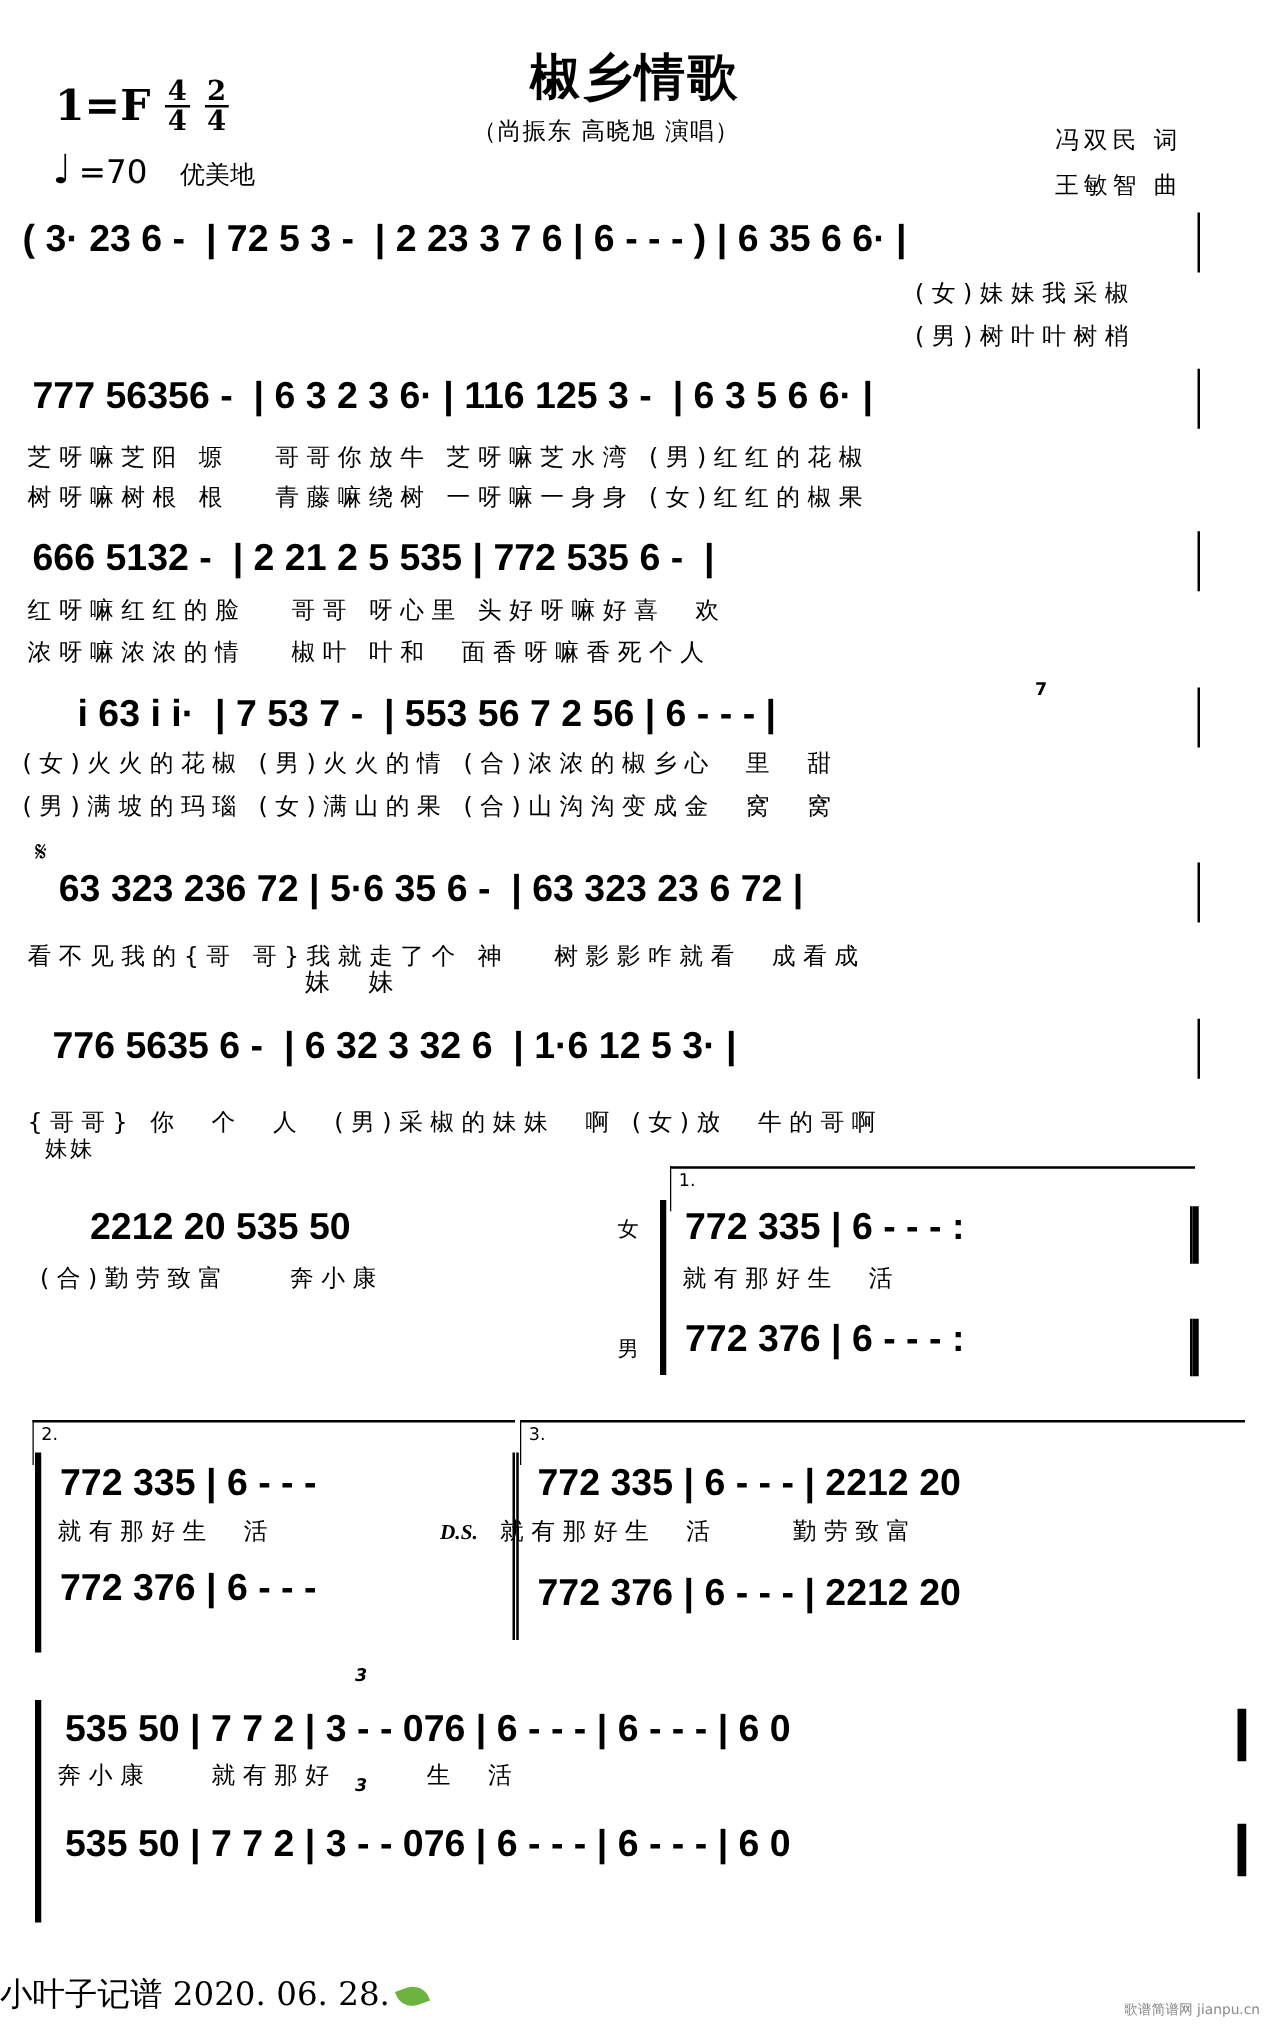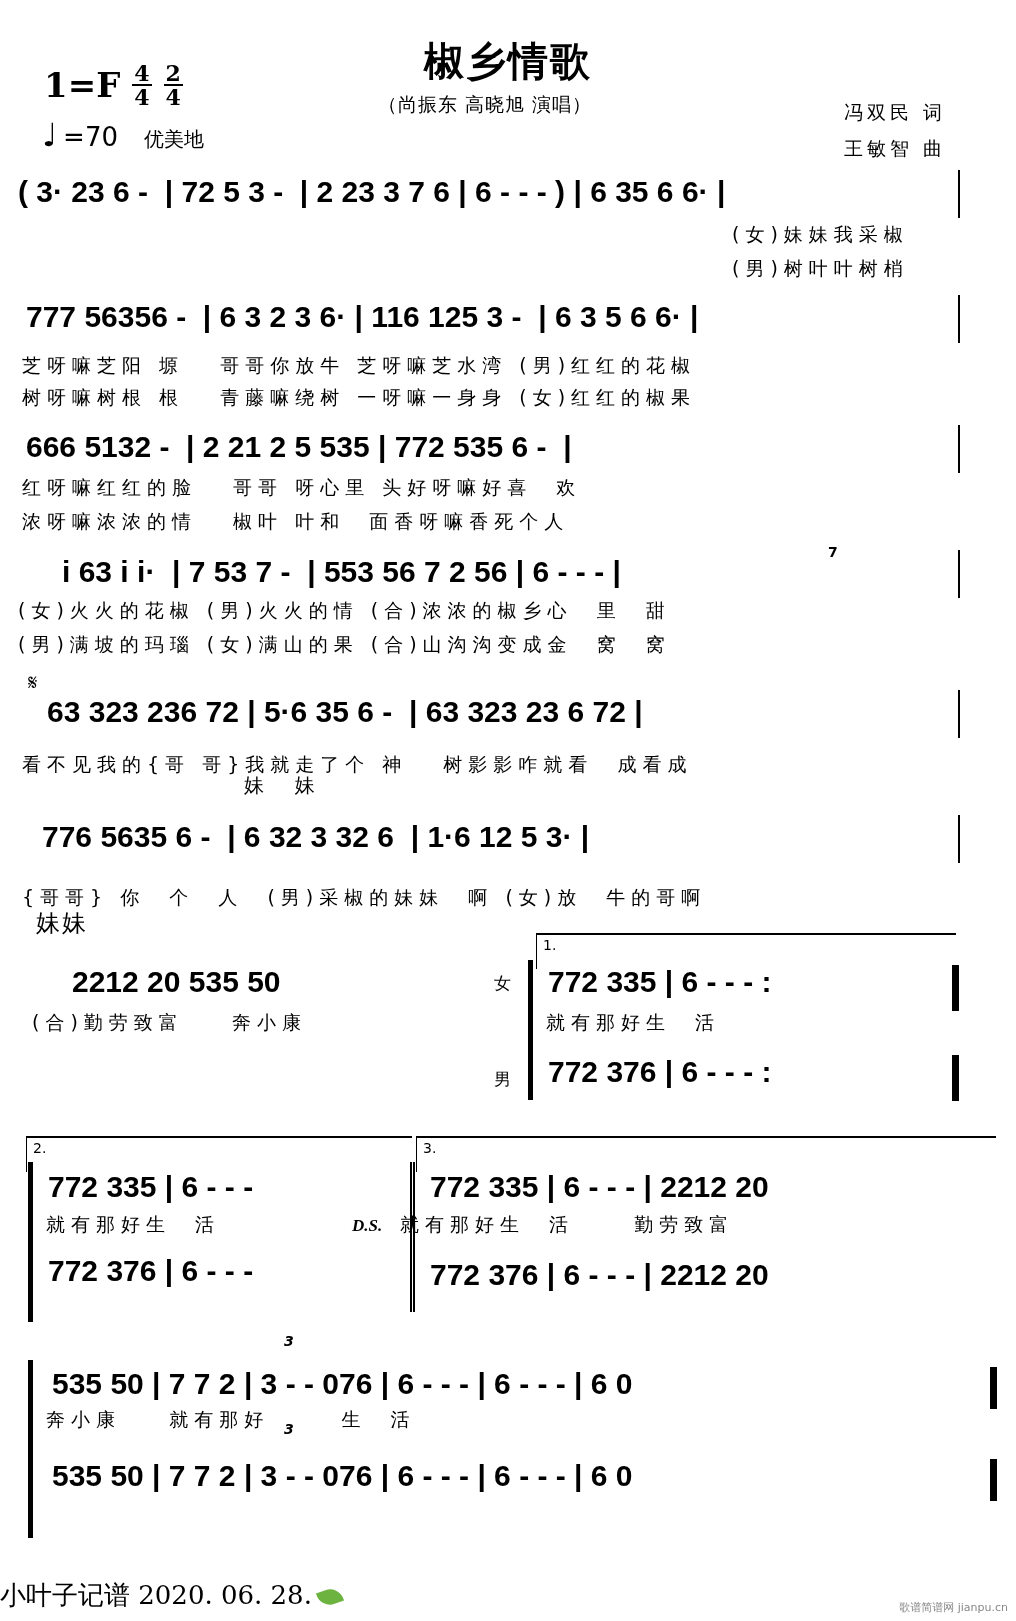--- a/index.html
+++ b/index.html
@@ -91,21 +91,21 @@
   <div class="notes" style="left:26px;top:5px;margin-left:21px;">63 323 236 72 | 5·6 35 6 -  | 63 323 23 6 72 |</div>
   <div class="bar" style="left:958px;top:0;height:48px;"></div>
   <div class="lyr" style="left:22px;top:62px;">看不见我的{哥 哥}我就走了个 神   树影影咋就看  成看成</div>
   <div class="lyr" style="left:208px;top:82px;font-size:20px;margin-left:36px;">妹  妹</div>
 </div>
 
 <div class="line" style="top:815px;">
   <div class="notes" style="left:42px;top:5px;">776 5635 6 -  | 6 32 3 32 6  | 1·6 12 5 3· |</div>
   <div class="bar" style="left:958px;top:0;height:48px;"></div>
   <div class="lyr" style="left:22px;top:70px;">{哥哥} 你  个  人  (男)采椒的妹妹  啊 (女)放  牛的哥啊</div>
-  <div class="lyr" style="left:36px;top:92px;font-size:24px;letter-spacing:2px;">妹妹</div>
+  <div class="lyr" style="left:36px;top:92px;font-size:18px;letter-spacing:2px;">妹妹</div>
 </div>
 
 <div class="line" style="top:930px;">
   <div class="notes" style="left:72px;top:35px;">2212 20 535 50</div>
   <div class="lyr" style="left:32px;top:80px;">(合)勤劳致富    奔小康</div>
   <div class="voice" style="left:494px;top:42px;">女</div>
   <div class="voice" style="left:494px;top:138px;">男</div>
   <div class="bracket" style="left:528px;top:30px;height:140px;"></div>
   <div class="volta" style="left:536px;top:3px;width:420px;height:36px;"><span>1.</span></div>
   <div class="notes" style="left:548px;top:35px;">772 335 | 6 - - - :</div>

